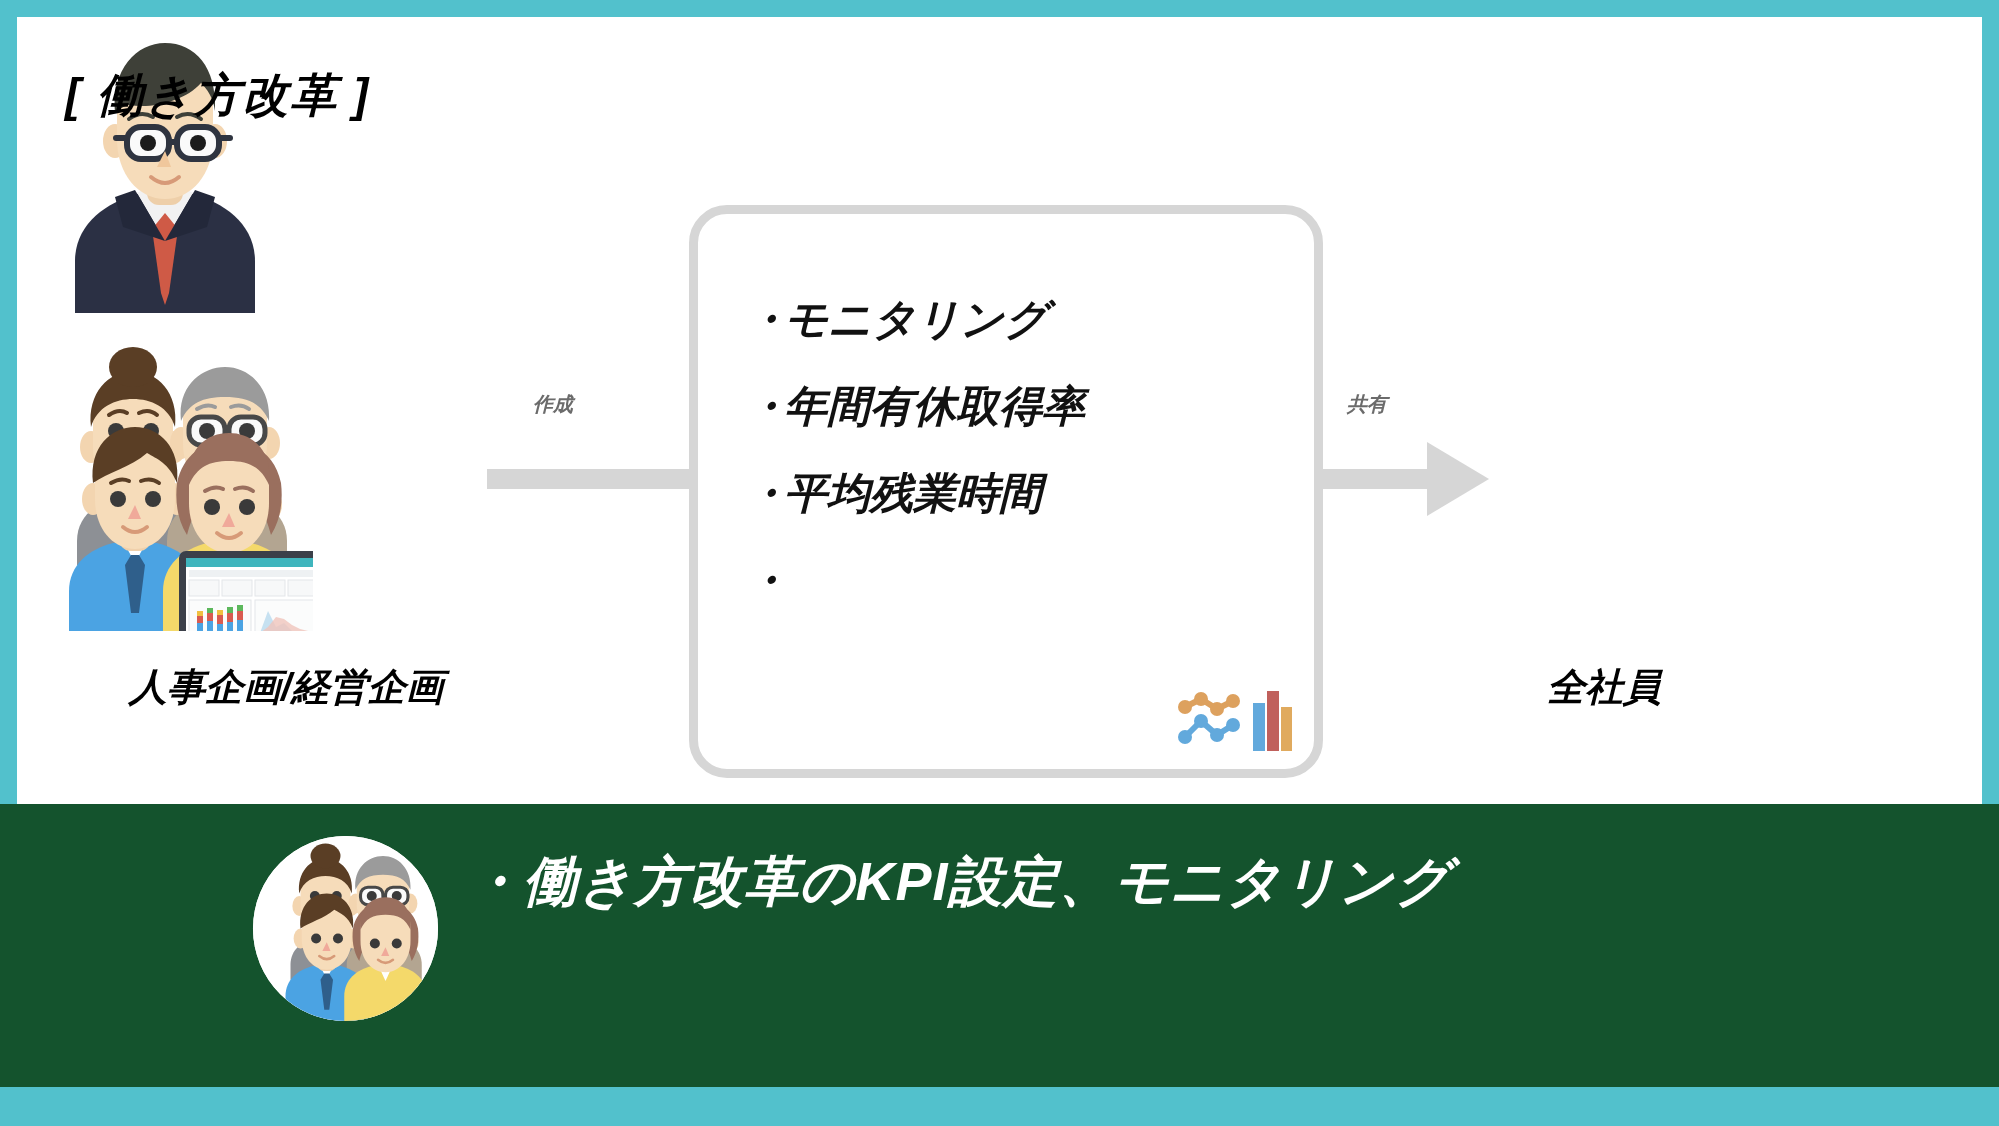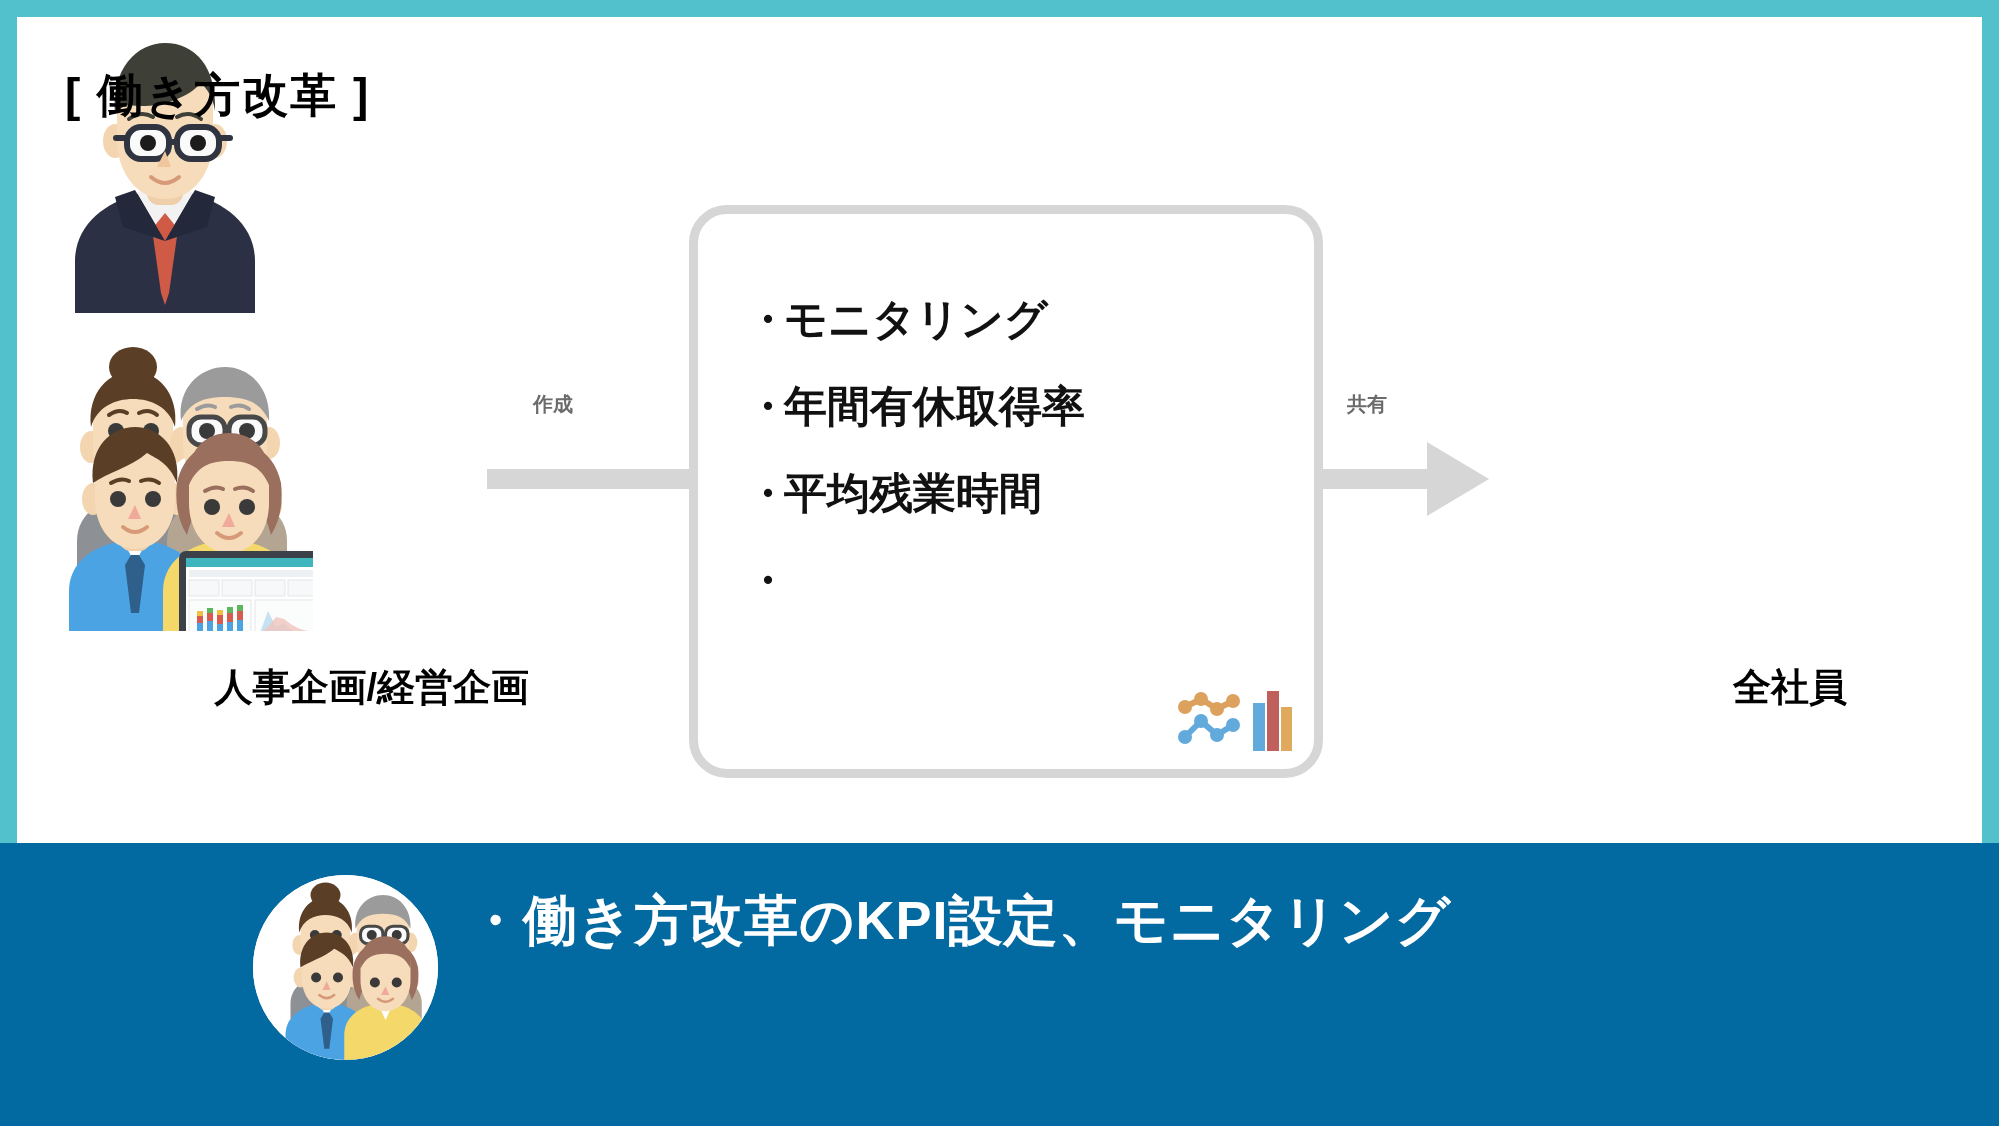--- a/index.html
+++ b/index.html
@@ -5,20 +5,21 @@
   * { box-sizing: border-box; margin: 0; padding: 0; }
   html, body {
     width: 1999px; height: 1126px;
     font-family: "Liberation Sans", "DejaVu Sans", sans-serif;
     overflow: hidden;
   }
   #slide {
     position: relative;
     width: 1999px; height: 1126px;
     background: #52c1cc;
+    font-style: italic;
   }
 
   
   #panel {
     position: absolute;
     left: 17px; top: 17px;
     width: 1965px; height: 826px;
     background: #ffffff;
   }
 
@@ -34,21 +35,21 @@
   }
   #left-ring { left: 152px; top: 280px; width: 318px; height: 318px; }
   #right-ring { left: 1520px; top: 280px; width: 318px; height: 318px; }
 
   .actor-label {
     position: absolute;
     font-size: 38px;
     font-weight: bold;
     color: #000;
     white-space: nowrap;
-    text-align: right;
+    text-align: left;
   }
   #left-label { left: 112px; top: 645px; width: 400px; }
   #right-label { left: 1530px; top: 645px; width: 300px; }
 
   
   .conn-line {
     position: absolute;
     background: #d6d6d6;
   }
   #conn-left  { left: 470px;  top: 452px; width: 202px; height: 20px; }
@@ -99,23 +100,23 @@
   
   #chart-icons {
     position: absolute;
     right: 22px; bottom: 16px;
     width: 185px; height: 68px;
   }
 
   
   #caption {
     position: absolute;
-    left: 0; top: 843px;
+    left: 0; top: 804px;
     width: 1999px; height: 283px;
-    background: #0369a1;
+    background: #14532d;
   }
   #caption-avatar {
     position: absolute;
     left: 253px; top: 32px;
     width: 185px; height: 185px;
     border-radius: 50%;
     background: #ffffff;
     overflow: hidden;
   }
   #caption-lines {

